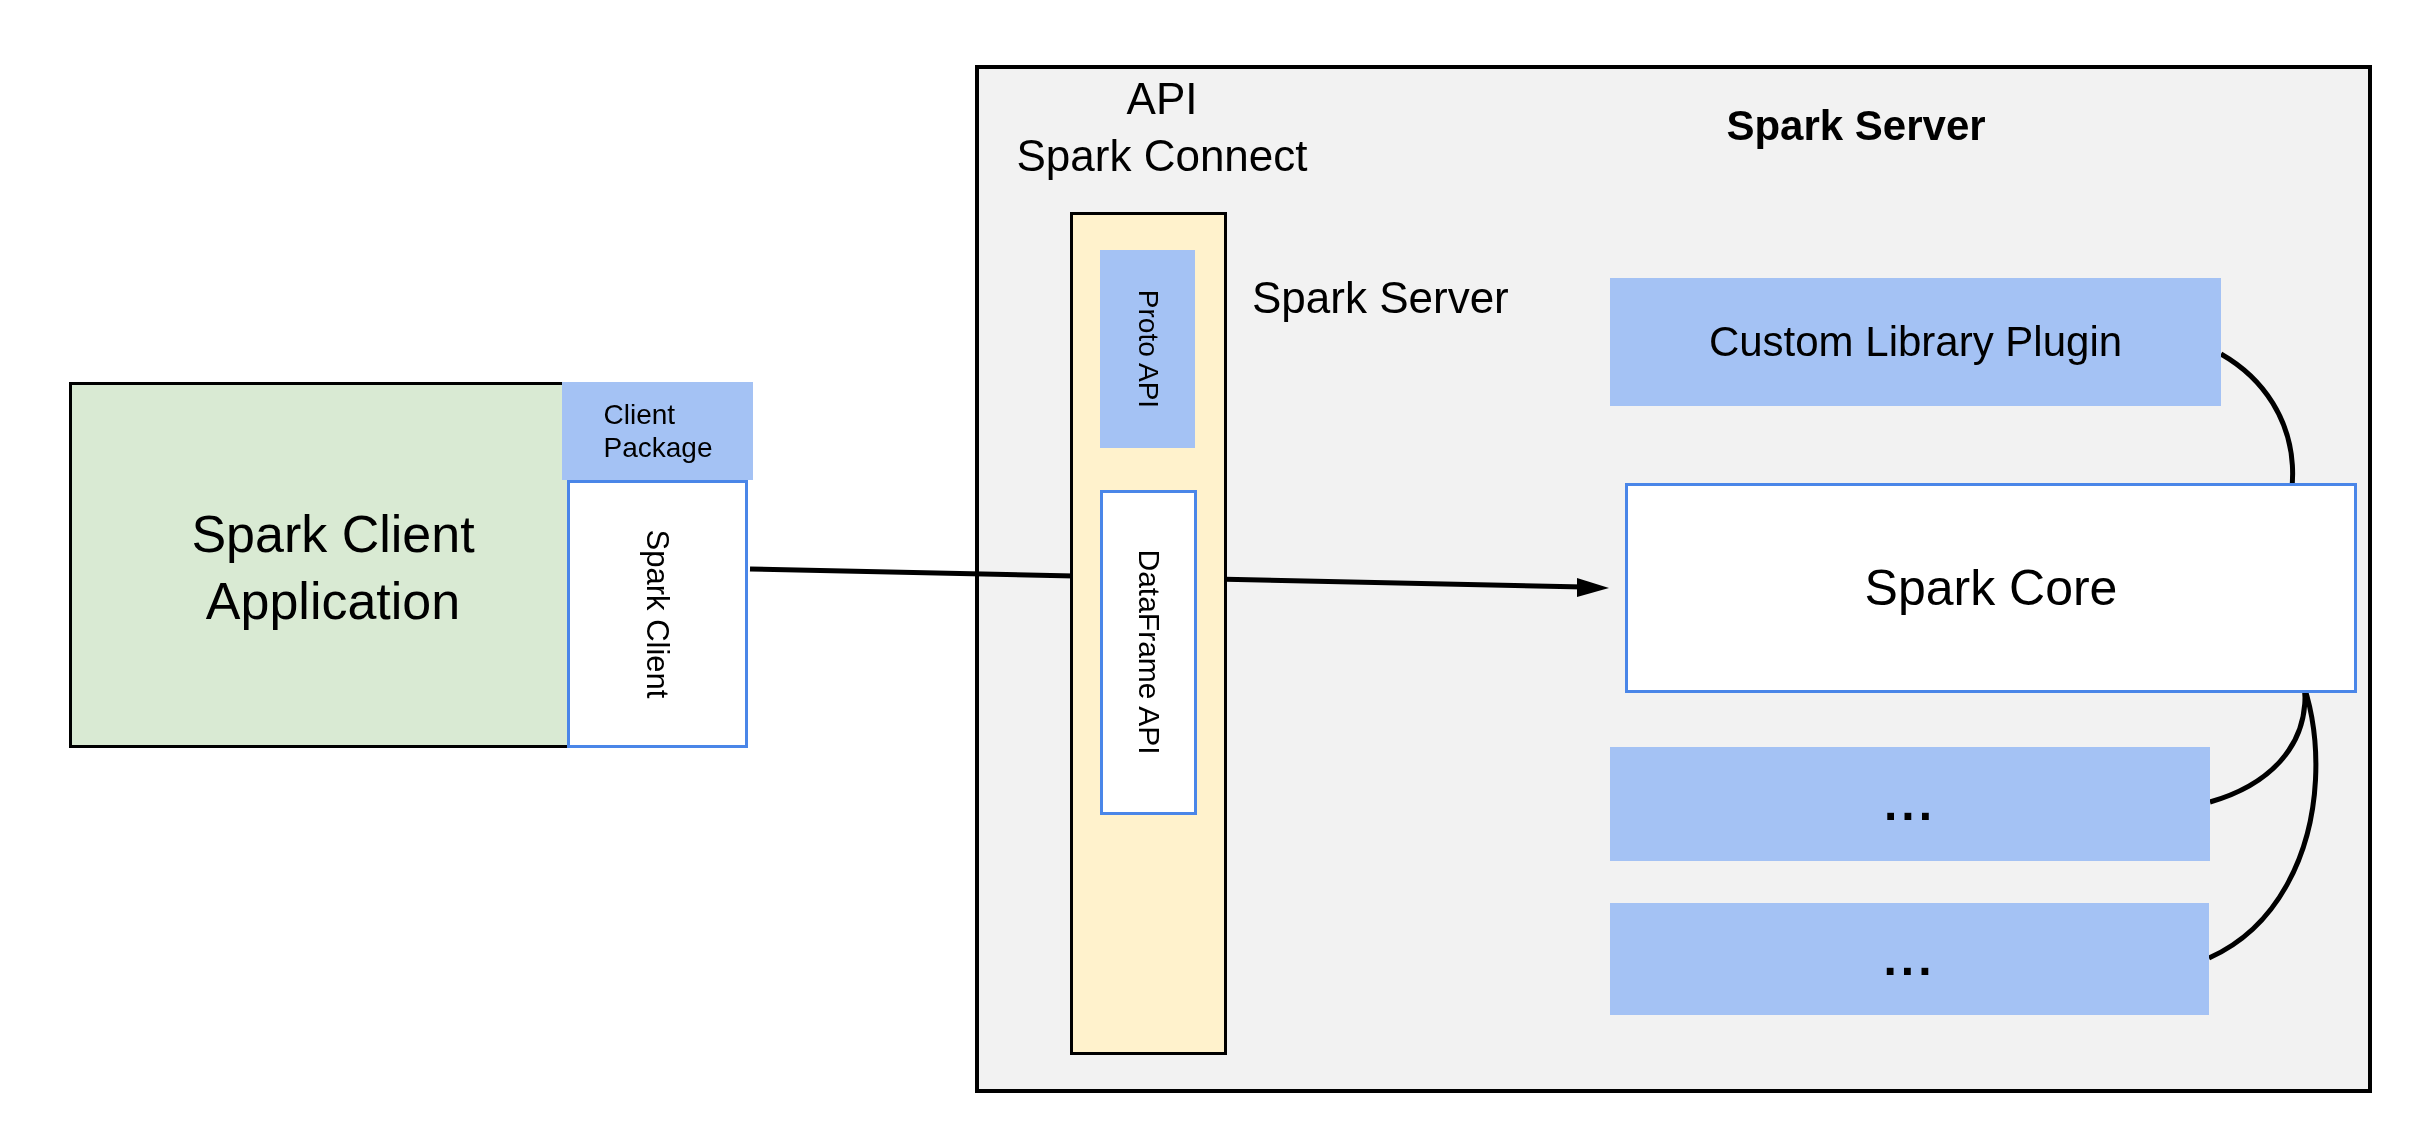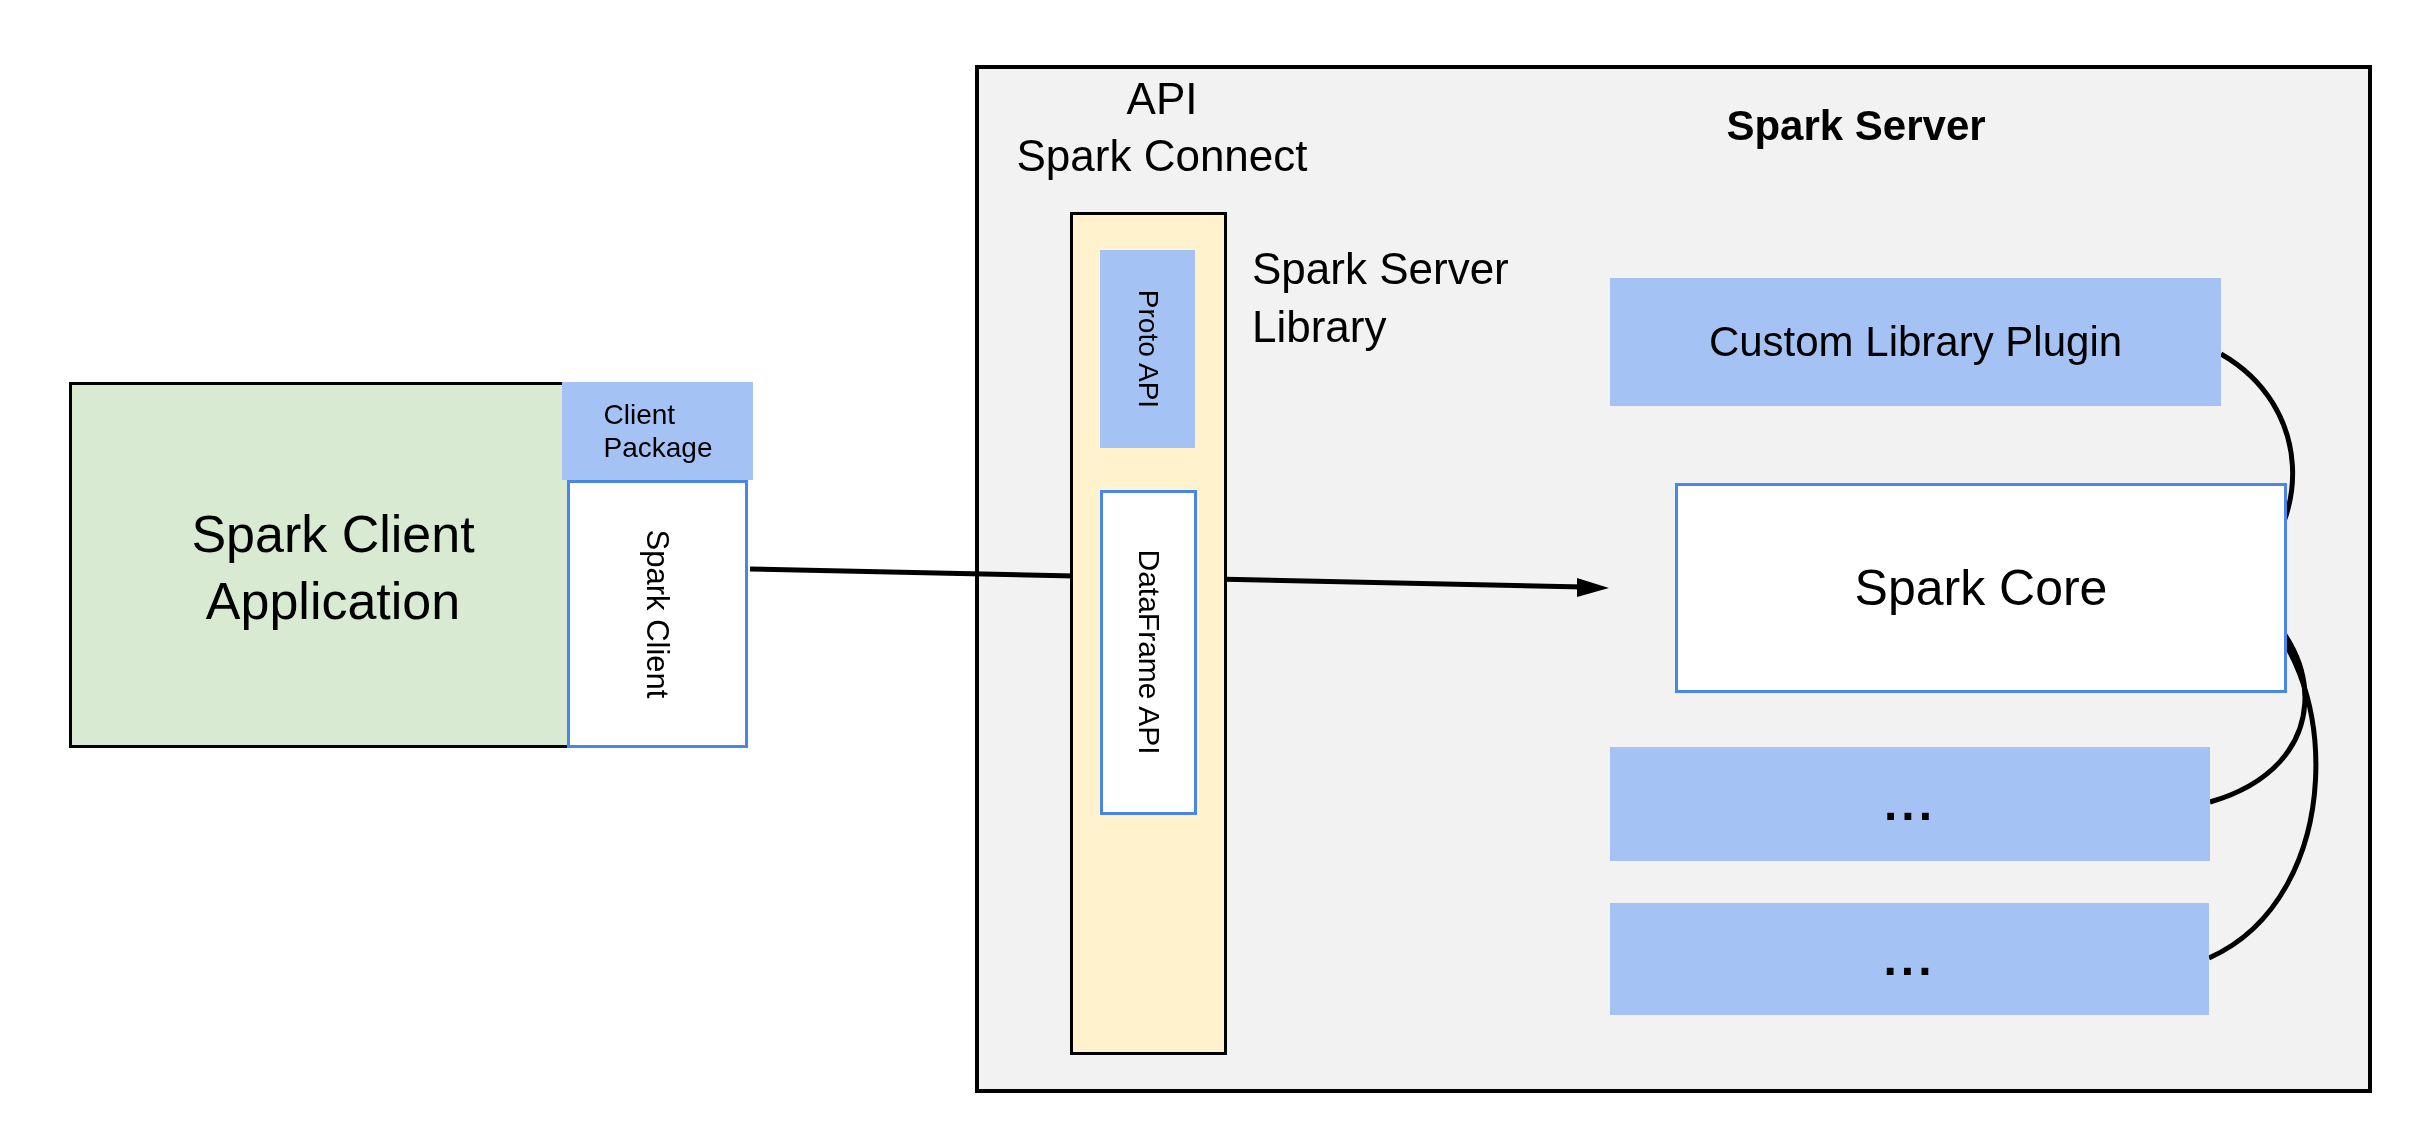--- a/index.html
+++ b/index.html
@@ -23,21 +23,21 @@
   #spark-client-box{left:567px; top:480px; width:181px; height:268px;
     background:var(--white); border:3px solid var(--blue-border); z-index:4;}
   #yellow-box{left:1070px; top:212px; width:157px; height:843px;
     background:var(--yellow); border:3px solid var(--ink); z-index:3;}
   #proto-api-box{left:1100px; top:250px; width:95px; height:198px;
     background:var(--blue); z-index:4;}
   #dataframe-api-box{left:1100px; top:490px; width:97px; height:325px;
     background:var(--white); border:3px solid var(--blue-border); z-index:4;}
   #custom-plugin-box{left:1610px; top:278px; width:611px; height:128px;
     background:var(--blue); z-index:3; display:flex; align-items:center; justify-content:center;}
-  #spark-core-box{left:1675px; top:483px; width:612px; height:210px;
+  #spark-core-box{left:1625px; top:483px; width:732px; height:210px;
     background:var(--white); border:3px solid var(--blue-border); z-index:3;
     display:flex; align-items:center; justify-content:center;}
   #ellipsis-box-1{left:1610px; top:747px; width:600px; height:114px;
     background:var(--blue); z-index:3; display:flex; align-items:center; justify-content:center;}
   #ellipsis-box-2{left:1610px; top:903px; width:599px; height:112px;
     background:var(--blue); z-index:3; display:flex; align-items:center; justify-content:center;}
 
   
   .label{color:var(--ink); white-space:nowrap;}
   .center-xy{transform:translate(-50%,-50%);}
@@ -102,21 +102,20 @@
 
   <div class="abs label center-xy" id="spark-server-title">Spark Server</div>
 
   <div class="abs" id="yellow-box"></div>
   <div class="abs" id="proto-api-box"></div>
   <div class="abs label" id="proto-api-label">Proto API</div>
   <div class="abs" id="dataframe-api-box"></div>
   <div class="abs label" id="dataframe-api-label">DataFrame API</div>
   <div class="abs label" id="spark-server-library-label">
     <div>Spark Server</div>
-    <div>Library</div>
   </div>
 
   <div class="abs" id="custom-plugin-box">
     <span class="label" id="custom-plugin-label">Custom Library Plugin</span>
   </div>
   <div class="abs" id="spark-core-box">
     <span class="label" id="spark-core-label">Spark Core</span>
   </div>
   <div class="abs" id="ellipsis-box-1">
     <span class="label dots">...</span>

